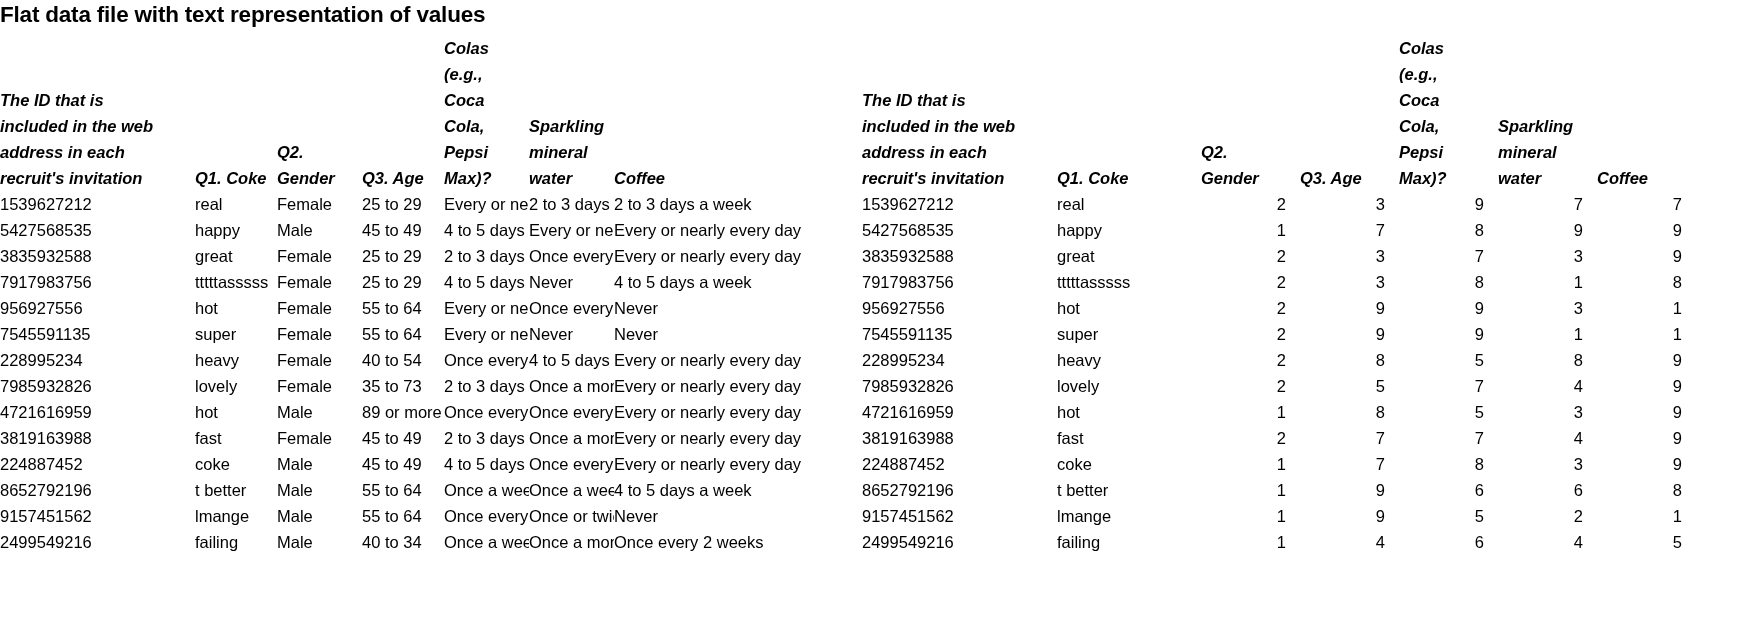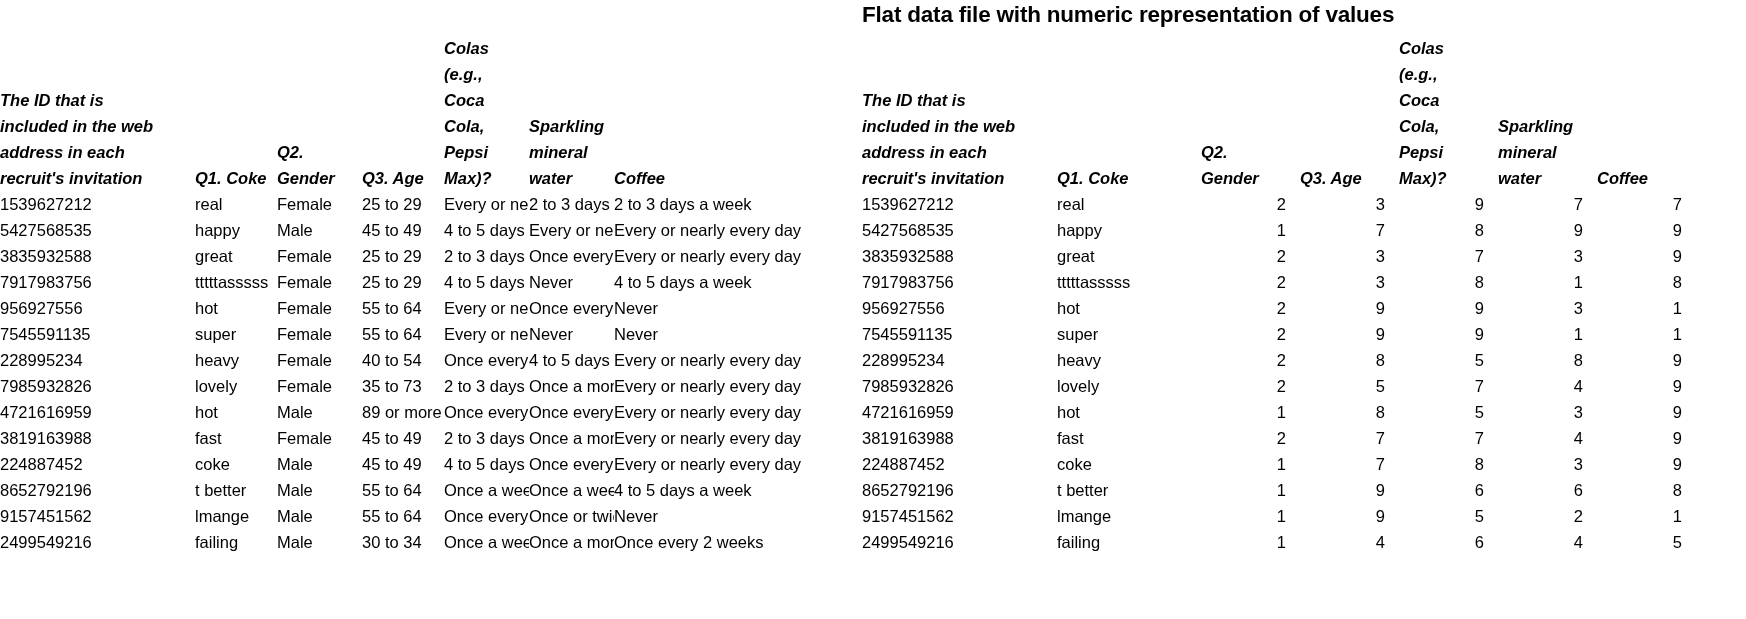--- a/index.html
+++ b/index.html
@@ -93,20 +93,21 @@
   .clip { display: block; overflow: hidden; white-space: nowrap; }
   .lt .c4 .clip { width: 85px; }
   .lt .c5 .clip { width: 85px; }
 </style>
 </head>
 <body>
 
 <div class="page">
 
   <div class="panel panel-left">
+    <div class="panel-title">Flat data file with text representation of values</div>
 
     <table class="sheet lt">
       <colgroup>
         <col class="c0">
           <col class="c1">
           <col class="c2">
           <col class="c3">
           <col class="c4">
           <col class="c5">
           <col class="c6">
@@ -328,35 +329,34 @@
             </td>
             <td class="c5">
               <span class="clip">Once or twice a year</span>
             </td>
             <td class="c6">Never</td>
           </tr>
           <tr>
             <td class="c0">2499549216</td>
             <td class="c1">failing</td>
             <td class="c2">Male</td>
-            <td class="c3">30 to 34</td>
+            <td class="c3">40 to 34</td>
             <td class="c4">
               <span class="clip">Once a week</span>
             </td>
             <td class="c5">
               <span class="clip">Once a month</span>
             </td>
             <td class="c6">Once every 2 weeks</td>
           </tr>
         </tbody>
     </table>
   </div>
 
   <div class="panel panel-right">
-    <div class="panel-title">Flat data file with numeric representation of values</div>
 
     <table class="sheet rt">
       <colgroup>
         <col class="c0">
           <col class="c1">
           <col class="c2">
           <col class="c3">
           <col class="c4">
           <col class="c5">
           <col class="c6">

